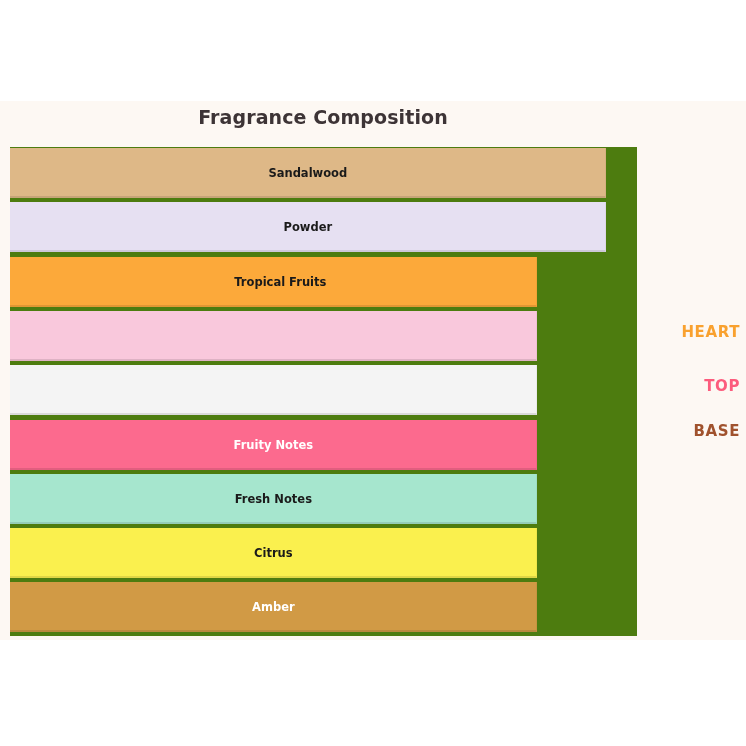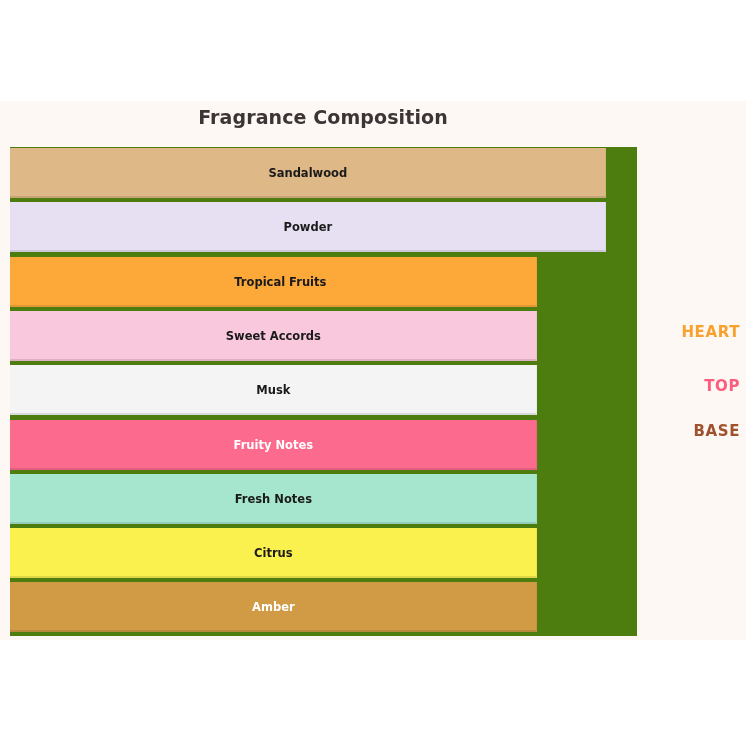--- a/index.html
+++ b/index.html
@@ -105,25 +105,23 @@
       <div class="bar-row" style="top: 55.3px; width: 627px;">
         <div class="bar" style="width: 595.65px; background: rgb(230, 224, 242);"></div>
         <div class="bar-label" style="width: 595.65px; color: rgb(26, 26, 26);">Powder</div>
       </div>
       <div class="bar-row" style="top: 109.6px; width: 627px;">
         <div class="bar" style="width: 526.68px; background: rgb(252, 169, 58);"></div>
         <div class="bar-label" style="width: 526.68px; color: rgb(26, 26, 26); padding-left: 7px;">Tropical Fruits</div>
       </div>
       <div class="bar-row" style="top: 163.9px; width: 627px;">
         <div class="bar" style="width: 526.68px; background: rgb(249, 200, 220);"></div>
-        <div class="bar-label" style="width: 526.68px; color: rgb(26, 26, 26);">Sweet Accords</div>
       </div>
       <div class="bar-row" style="top: 218.2px; width: 627px;">
         <div class="bar" style="width: 526.68px; background: rgb(244, 244, 244);"></div>
-        <div class="bar-label" style="width: 526.68px; color: rgb(26, 26, 26);">Musk</div>
       </div>
       <div class="bar-row" style="top: 272.5px; width: 627px;">
         <div class="bar" style="width: 526.68px; background: rgb(252, 106, 142);"></div>
         <div class="bar-label" style="width: 526.68px; color: rgb(255, 255, 255);">Fruity Notes</div>
       </div>
       <div class="bar-row" style="top: 326.8px; width: 627px;">
         <div class="bar" style="width: 526.68px; background: rgb(166, 230, 206);"></div>
         <div class="bar-label" style="width: 526.68px; color: rgb(26, 26, 26);">Fresh Notes</div>
       </div>
       <div class="bar-row" style="top: 381.1px; width: 627px;">

